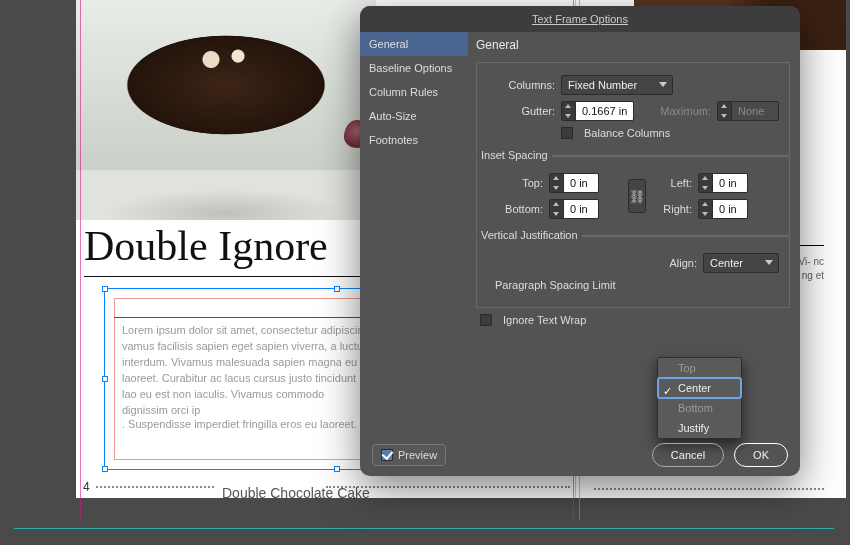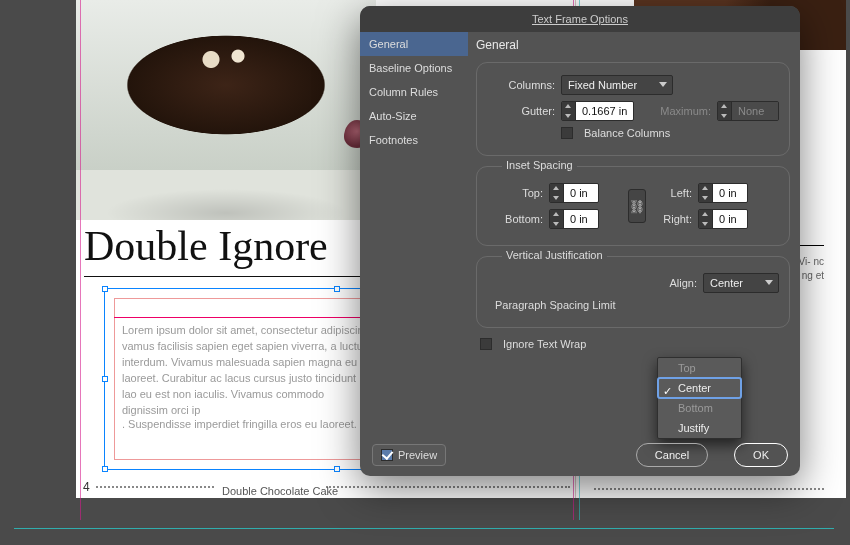--- a/index.html
+++ b/index.html
@@ -31,54 +31,54 @@
   .title-script::after{content:""; position:absolute; left:0; top:54px; width:490px; border-bottom:1px solid #111;}
   .selected-frame { position:absolute; left:90px; top:288px; width:466px; height:182px; border:1px solid #0a84ff;}
   .h-tl{left:-4px;top:-4px}
   .handle{position:absolute;width:6px;height:6px;border:1px solid #0a84ff;background:#fff;margin:-3px;}
   .inner-margin{position:absolute;left:100px;top:298px;width:446px;height:162px;border:1px solid #e99;}
   .innermost{position:absolute;left:100px;top:317px;width:446px;height:120px;border-top:1px solid #e06;}
   .lorem{position:absolute;left:108px;top:322px;width:250px;font-size:11px;line-height:16px;color:#9a9a9a;}
   .lorem2{position:absolute;left:108px;top:418px;width:260px;font-size:11px;color:#9a9a9a;}
   .out-o{position:absolute;left:418px;top:454px;color:#1060c0;font-style:italic;font-family:Georgia,serif;font-size:15px;}
   .page-num{position:absolute;left:69px;top:480px;font-size:12px;color:#333;}
-  .page-caption{position:absolute;left:208px;top:485px;font-size:11px;color:#555;}
+  .page-caption{position:absolute;left:208px;top:485px;font-size:14px;color:#555;}
   .dots-left{position:absolute;left:82px;top:486px;width:118px;border-bottom:2px dotted #888;}
   .dots-right{position:absolute;left:312px;top:486px;width:244px;border-bottom:2px dotted #888;}
   .guide-v{position:absolute;top:0;height:100%;width:1px;background:#d61a8c;opacity:.6;}
   .guide-h{position:absolute;left:0;width:100%;height:1px;background:#29c5c5;opacity:.8;}
 
   
   .dialog { position:absolute; left:360px; top:6px; width:440px; height:470px;
     background:#535353; border-radius:10px; box-shadow:0 12px 40px rgba(0,0,0,.5); color:#ddd; font-size:11px;}
   .dlg-title { height:26px; line-height:26px; text-align:center; background:#3d3d3d; border-radius:10px 10px 0 0; color:#ccc; font-size:11px;text-decoration:underline;}
   .dlg-body { position:absolute; left:0; top:26px; right:0; bottom:0;}
   .sidebar { position:absolute; left:0; top:0; width:108px; bottom:42px;}
   .sidebar-item { height:24px; line-height:24px; padding-left:9px; color:#ddd; cursor:default;}
   .sidebar-item.active { background:#4a6690;}
   .content { position:absolute; left:116px; top:6px; right:10px; bottom:46px;}
   .sect-hd { color:#e8e8e8; font-size:12px; margin-bottom:10px;}
-  .grp { border:1px solid #6a6a6a; border-radius:11px; padding:10px 10px 10px 18px; margin-bottom:10px; position:relative;}
-  .grp-title{ position:absolute; left:25px; top:-8px; background:#535353; padding:0 4px; color:#ddd; font-size:11px;}
+  .grp { border:1px solid #6a6a6a; border-radius:1px; padding:10px 10px 10px 18px; position:relative;}
+  .grp-title{ position:absolute; left:0; top:-8px; background:#535353; padding:0 4px; color:#ddd; font-size:11px;}
   .row { display:flex; align-items:center; gap:6px; margin:6px 0;}
   .row .lbl { text-align:right; color:#ddd;}
   .sel{background:#444;border:1px solid #2c2c2c;border-radius:2px;height:20px;color:#eee;padding:0 18px 0 6px;position:relative;display:inline-flex;align-items:center;}
   .sel .chev{position:absolute;right:5px;top:6px;width:0;height:0;border-left:4px solid transparent;border-right:4px solid transparent;border-top:5px solid #ccc;}
   .num{display:inline-flex;align-items:center;height:20px;border:1px solid #2c2c2c;border-radius:2px;overflow:hidden;}
   .spin{width:14px;height:20px;background:#3a3a3a;border-right:1px solid #2c2c2c;position:relative;}
   .spin::before{content:"";position:absolute;left:3px;top:3px;border-left:3px solid transparent;border-right:3px solid transparent;border-bottom:4px solid #bbb;}
   .spin::after{content:"";position:absolute;left:3px;bottom:3px;border-left:3px solid transparent;border-right:3px solid transparent;border-top:4px solid #bbb;}
   .num .val{background:#fff;color:#111;height:20px;line-height:20px;padding:0 6px;min-width:46px;font-size:11px;}
   .num.dis .val{background:#4a4a4a;color:#8a8a8a;}
   .lbl.dis{color:#8a8a8a;}
   .cb{width:12px;height:12px;border:1px solid #2c2c2c;background:#3b3b3b;display:inline-block;vertical-align:middle;margin-right:5px;position:relative;}
   .cb.checked{background:#5b7cab;}
   .cb.checked::after{content:"";position:absolute;left:2px;top:-1px;width:5px;height:8px;border:solid #fff;border-width:0 2px 2px 0;transform:rotate(40deg);}
   .link-icon{width:18px;height:34px;border:1px solid #2c2c2c;border-radius:3px;background:#454545;display:flex;align-items:center;justify-content:center;color:#ccc;font-size:13px;}
-  .footer{position:absolute;left:0;right:0;bottom:0;height:42px;display:flex;align-items:center;padding:0 12px;gap:26px;}
+  .footer{position:absolute;left:0;right:0;bottom:0;height:42px;display:flex;align-items:center;padding:0 12px;gap:10px;}
   .footer .spacer{flex:1;}
   .btn{height:24px;padding:0 18px;border:1px solid #aaa;border-radius:14px;color:#eee;background:transparent;display:inline-flex;align-items:center;cursor:default;justify-content:flex-end;}
   .btn.primary{border:1.5px solid #fff;}
   .preview-wrap{display:inline-flex;align-items:center;border:1px solid #777;border-radius:4px;padding:4px 8px;background:#585858;}
   .dropdown{position:absolute;left:297px;top:325px;width:85px;background:#5a5a5a;border:1px solid #2f2f2f;border-radius:2px;box-shadow:0 6px 14px rgba(0,0,0,.6);}
   .dropdown .opt{height:20px;line-height:20px;padding-left:20px;color:#eee;position:relative;font-size:11px;}
   .dropdown .opt.highlight{outline:2px solid #6fa1e6;outline-offset:-1px;border-radius:2px;}
   .dropdown .opt .chk{position:absolute;left:5px;top:3px;color:#fff;font-size:11px;}
   .dropdown .opt.fade{color:#9a9a9a;}
 </style>

